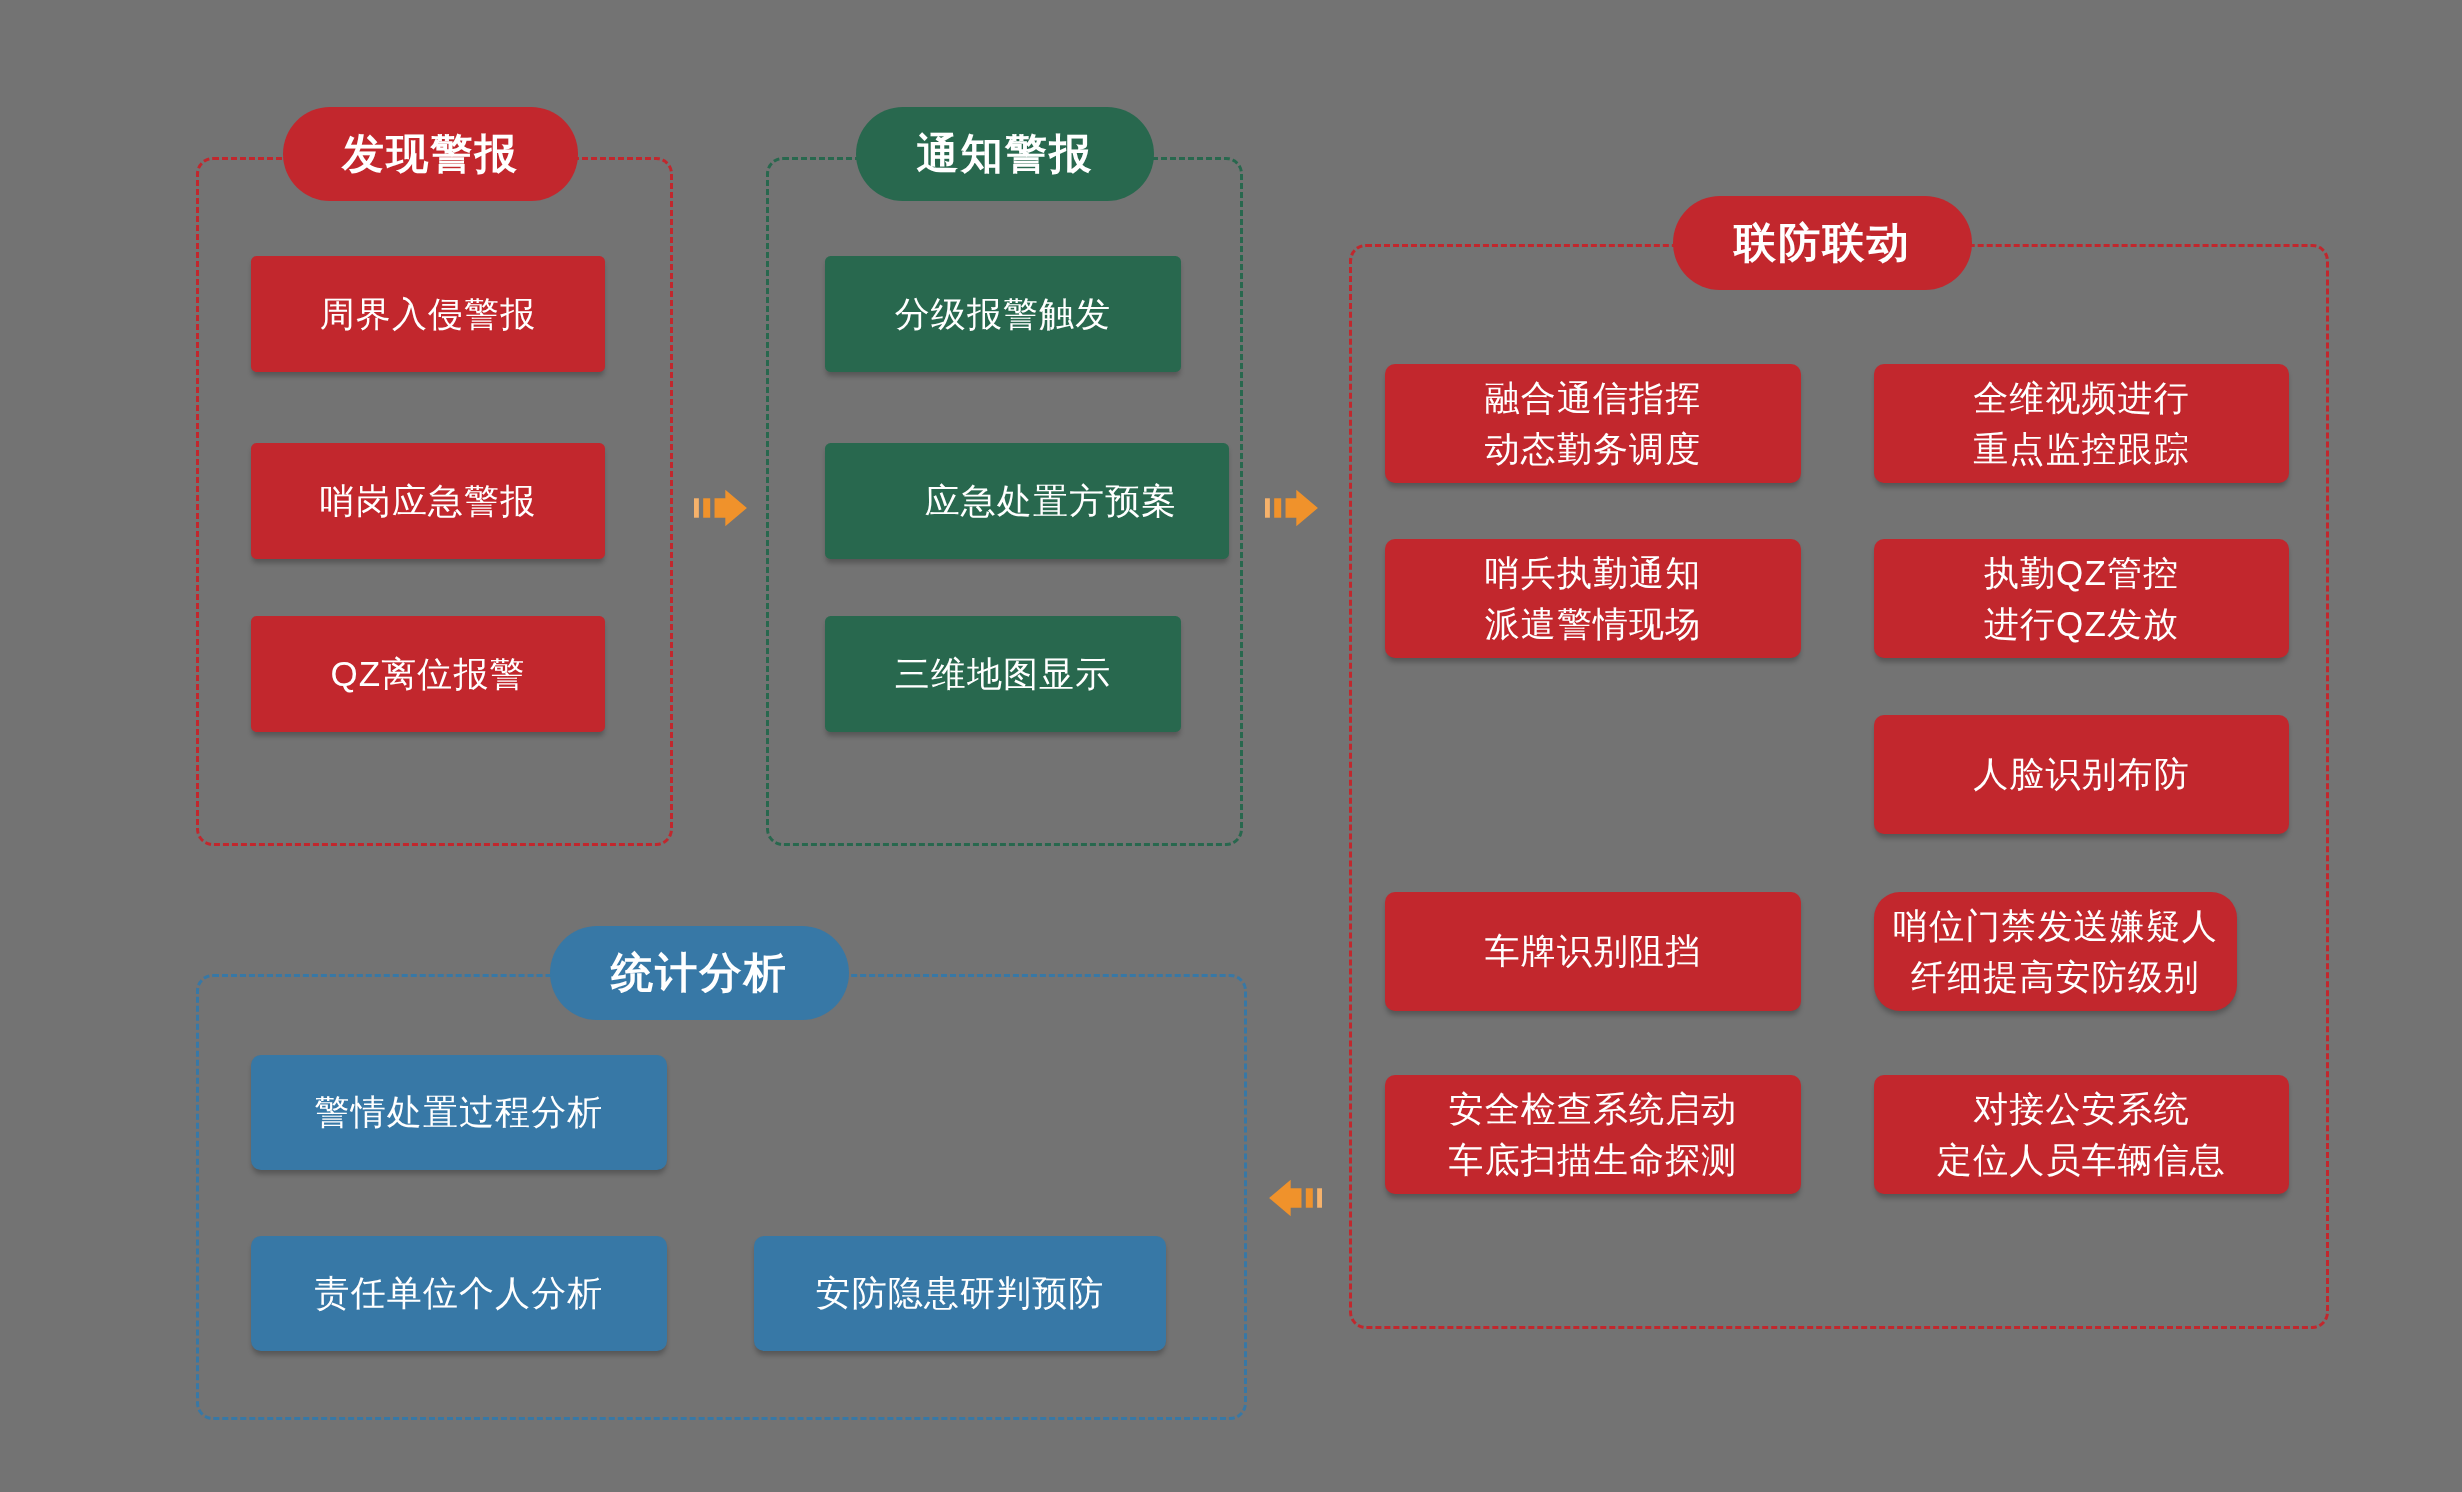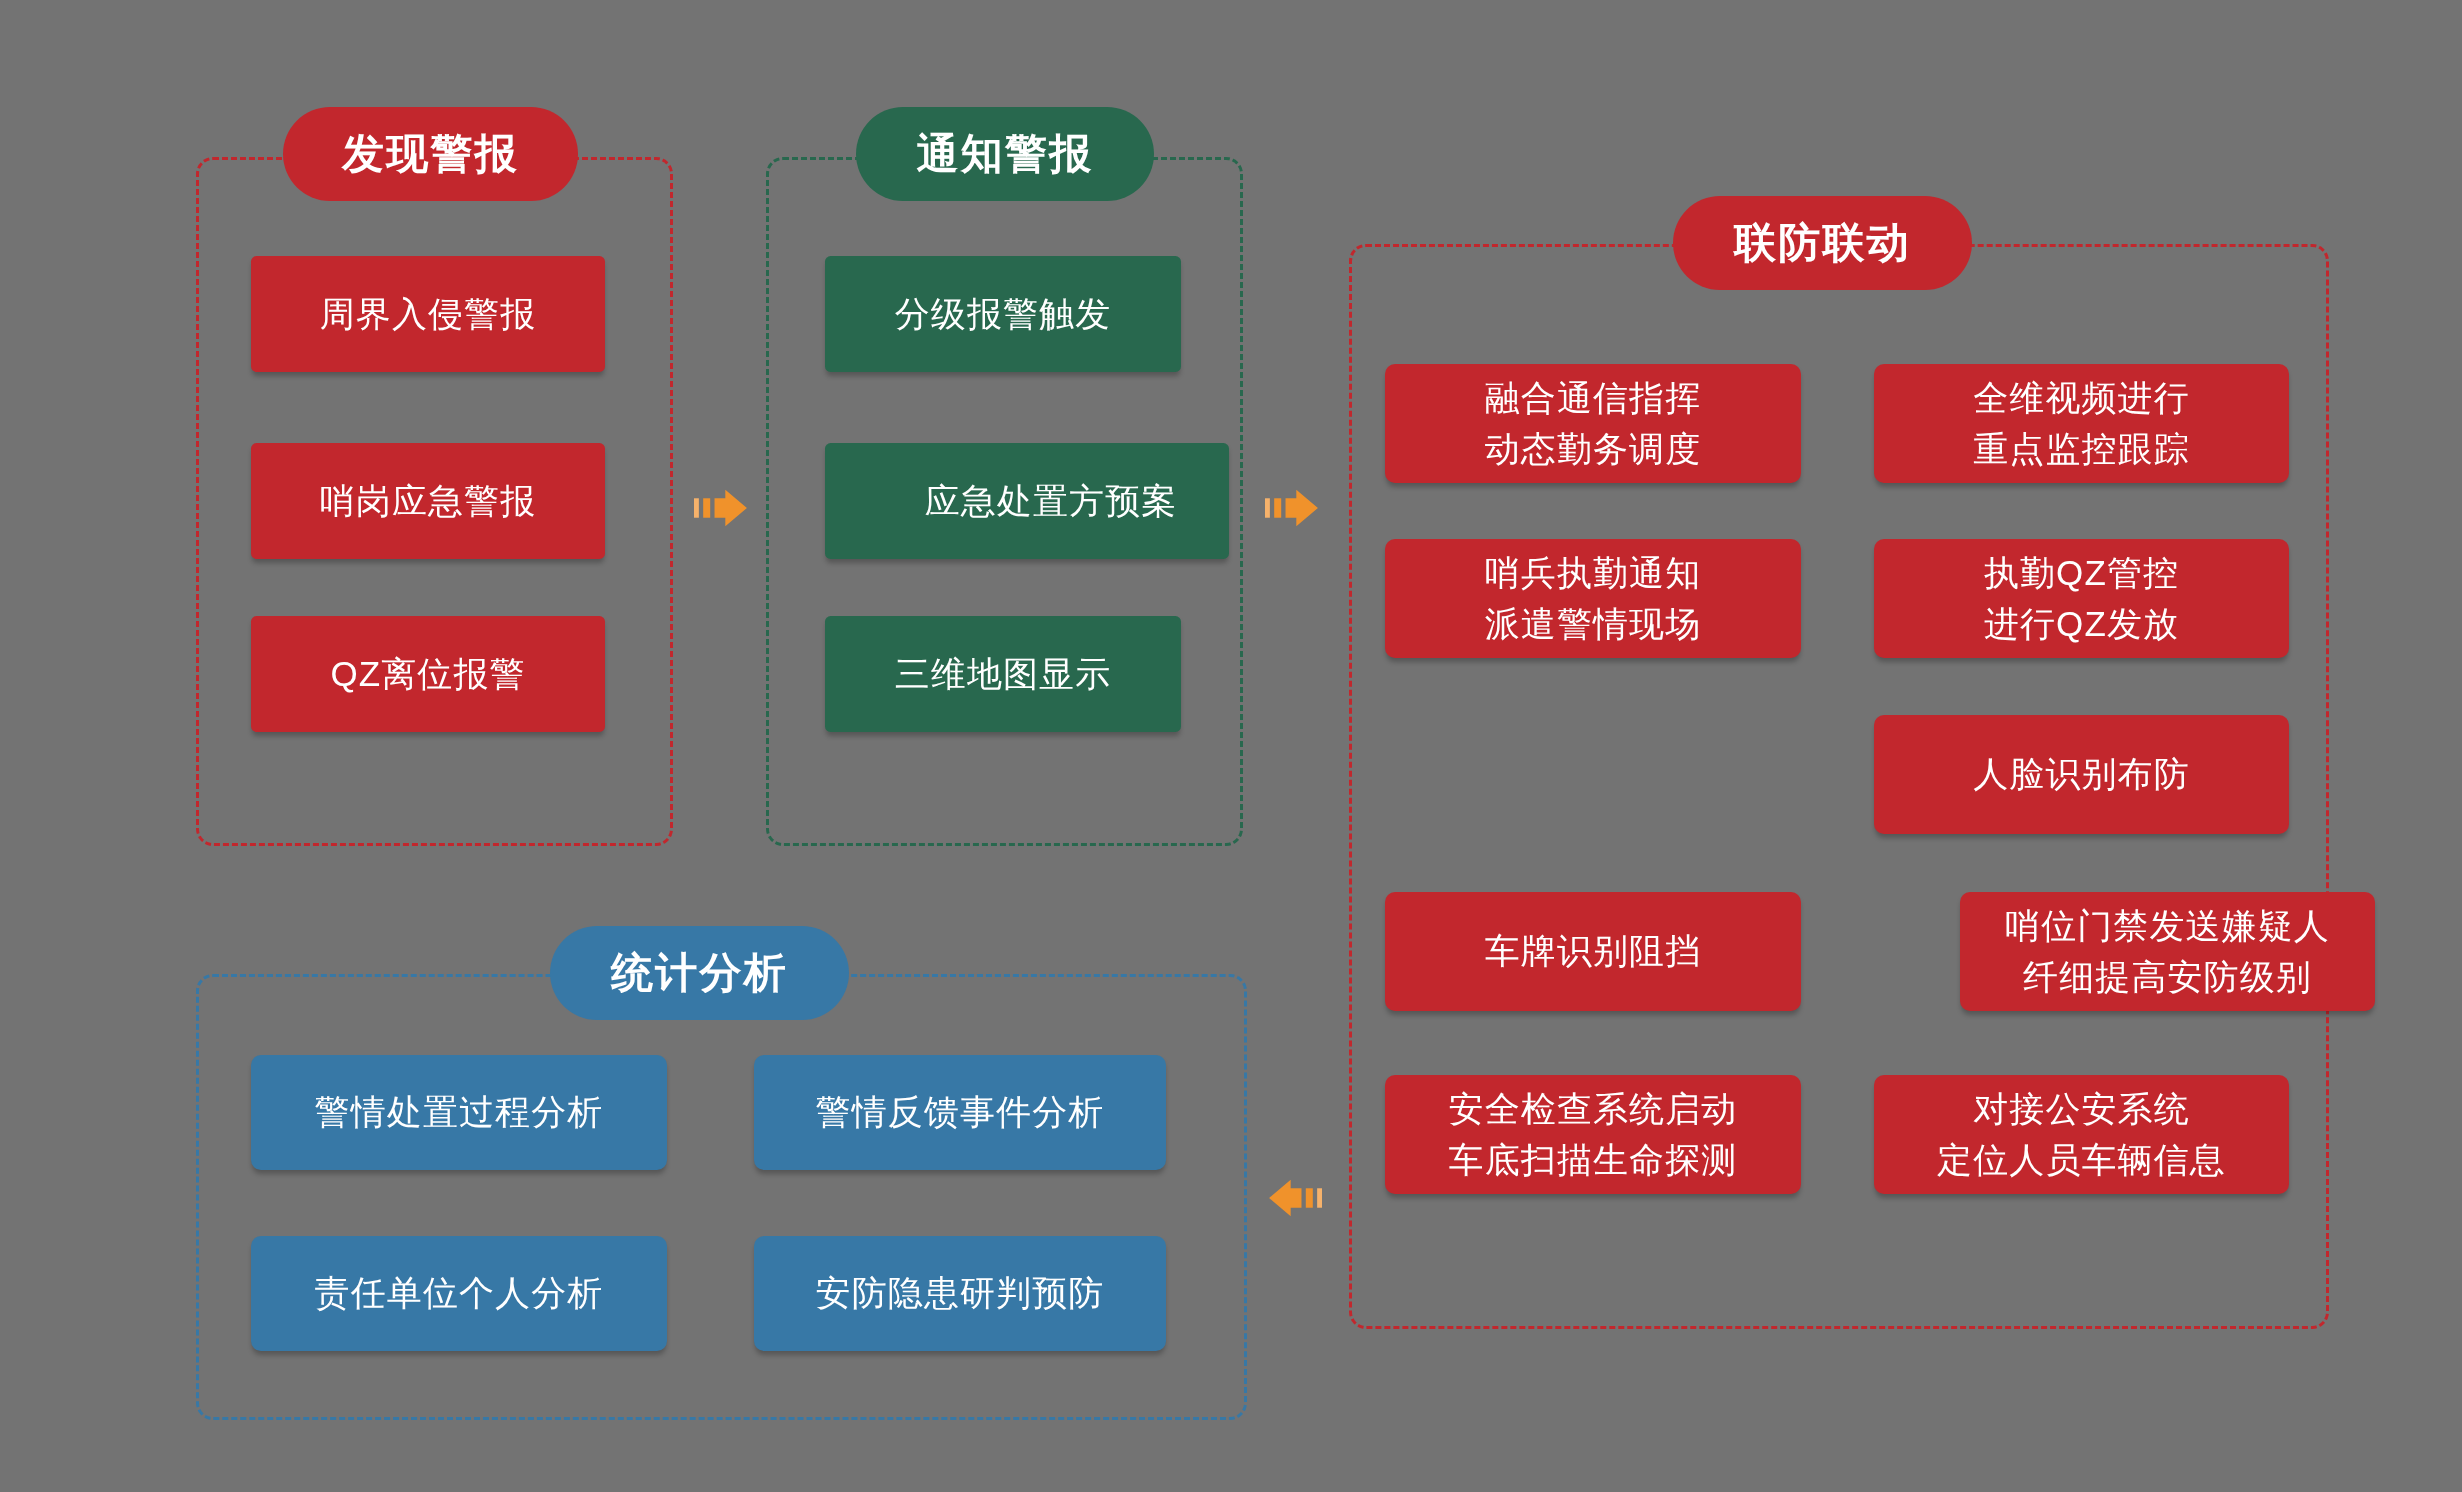--- a/index.html
+++ b/index.html
@@ -106,21 +106,21 @@
 
   <div class="item red-bg r18" style="left:1874px;top:715px;width:415px;height:119px;">
     <span>人脸识别布防</span>
     <span></span>
   </div>
 
   <div class="item red-bg r18" style="left:1385px;top:892px;width:416px;height:119px;">
     <span>车牌识别阻挡</span>
     <span></span>
   </div>
-  <div class="item red-bg r18" style="left:1960px;top:892px;width:415px;height:119px;">
+  <div class="item red-bg r18" style="left:1874px;top:892px;width:363px;height:119px;border-radius:26px;">
     <span>哨位门禁发送嫌疑人</span>
     <span>纤细提高安防级别</span>
   </div>
 
   <div class="item red-bg r18" style="left:1385px;top:1075px;width:416px;height:119px;">
     <span>安全检查系统启动</span>
     <span>车底扫描生命探测</span>
   </div>
   <div class="item red-bg r18" style="left:1874px;top:1075px;width:415px;height:119px;">
     <span>对接公安系统</span>
@@ -135,23 +135,20 @@
     </svg>
   </div>
 
   <div class="gbox blue-line" style="left:196px;top:974px;width:1045px;height:440px;"></div>
   <div class="pill blue-bg" style="left:550px;top:926px;width:299px;">
     <span>统计分析</span>
   </div>
   <div class="item blue-bg r18" style="left:251px;top:1055px;width:416px;height:115px;">
     <span>警情处置过程分析</span>
   </div>
-  <div class="item blue-bg r18" style="left:754px;top:1055px;width:412px;height:115px;">
-    <span>警情反馈事件分析</span>
-  </div>
   <div class="item blue-bg r18" style="left:251px;top:1236px;width:416px;height:115px;">
     <span>责任单位个人分析</span>
   </div>
   <div class="item blue-bg r18" style="left:754px;top:1236px;width:412px;height:115px;">
     <span>安防隐患研判预防</span>
   </div>
 
 </div>
 
 

